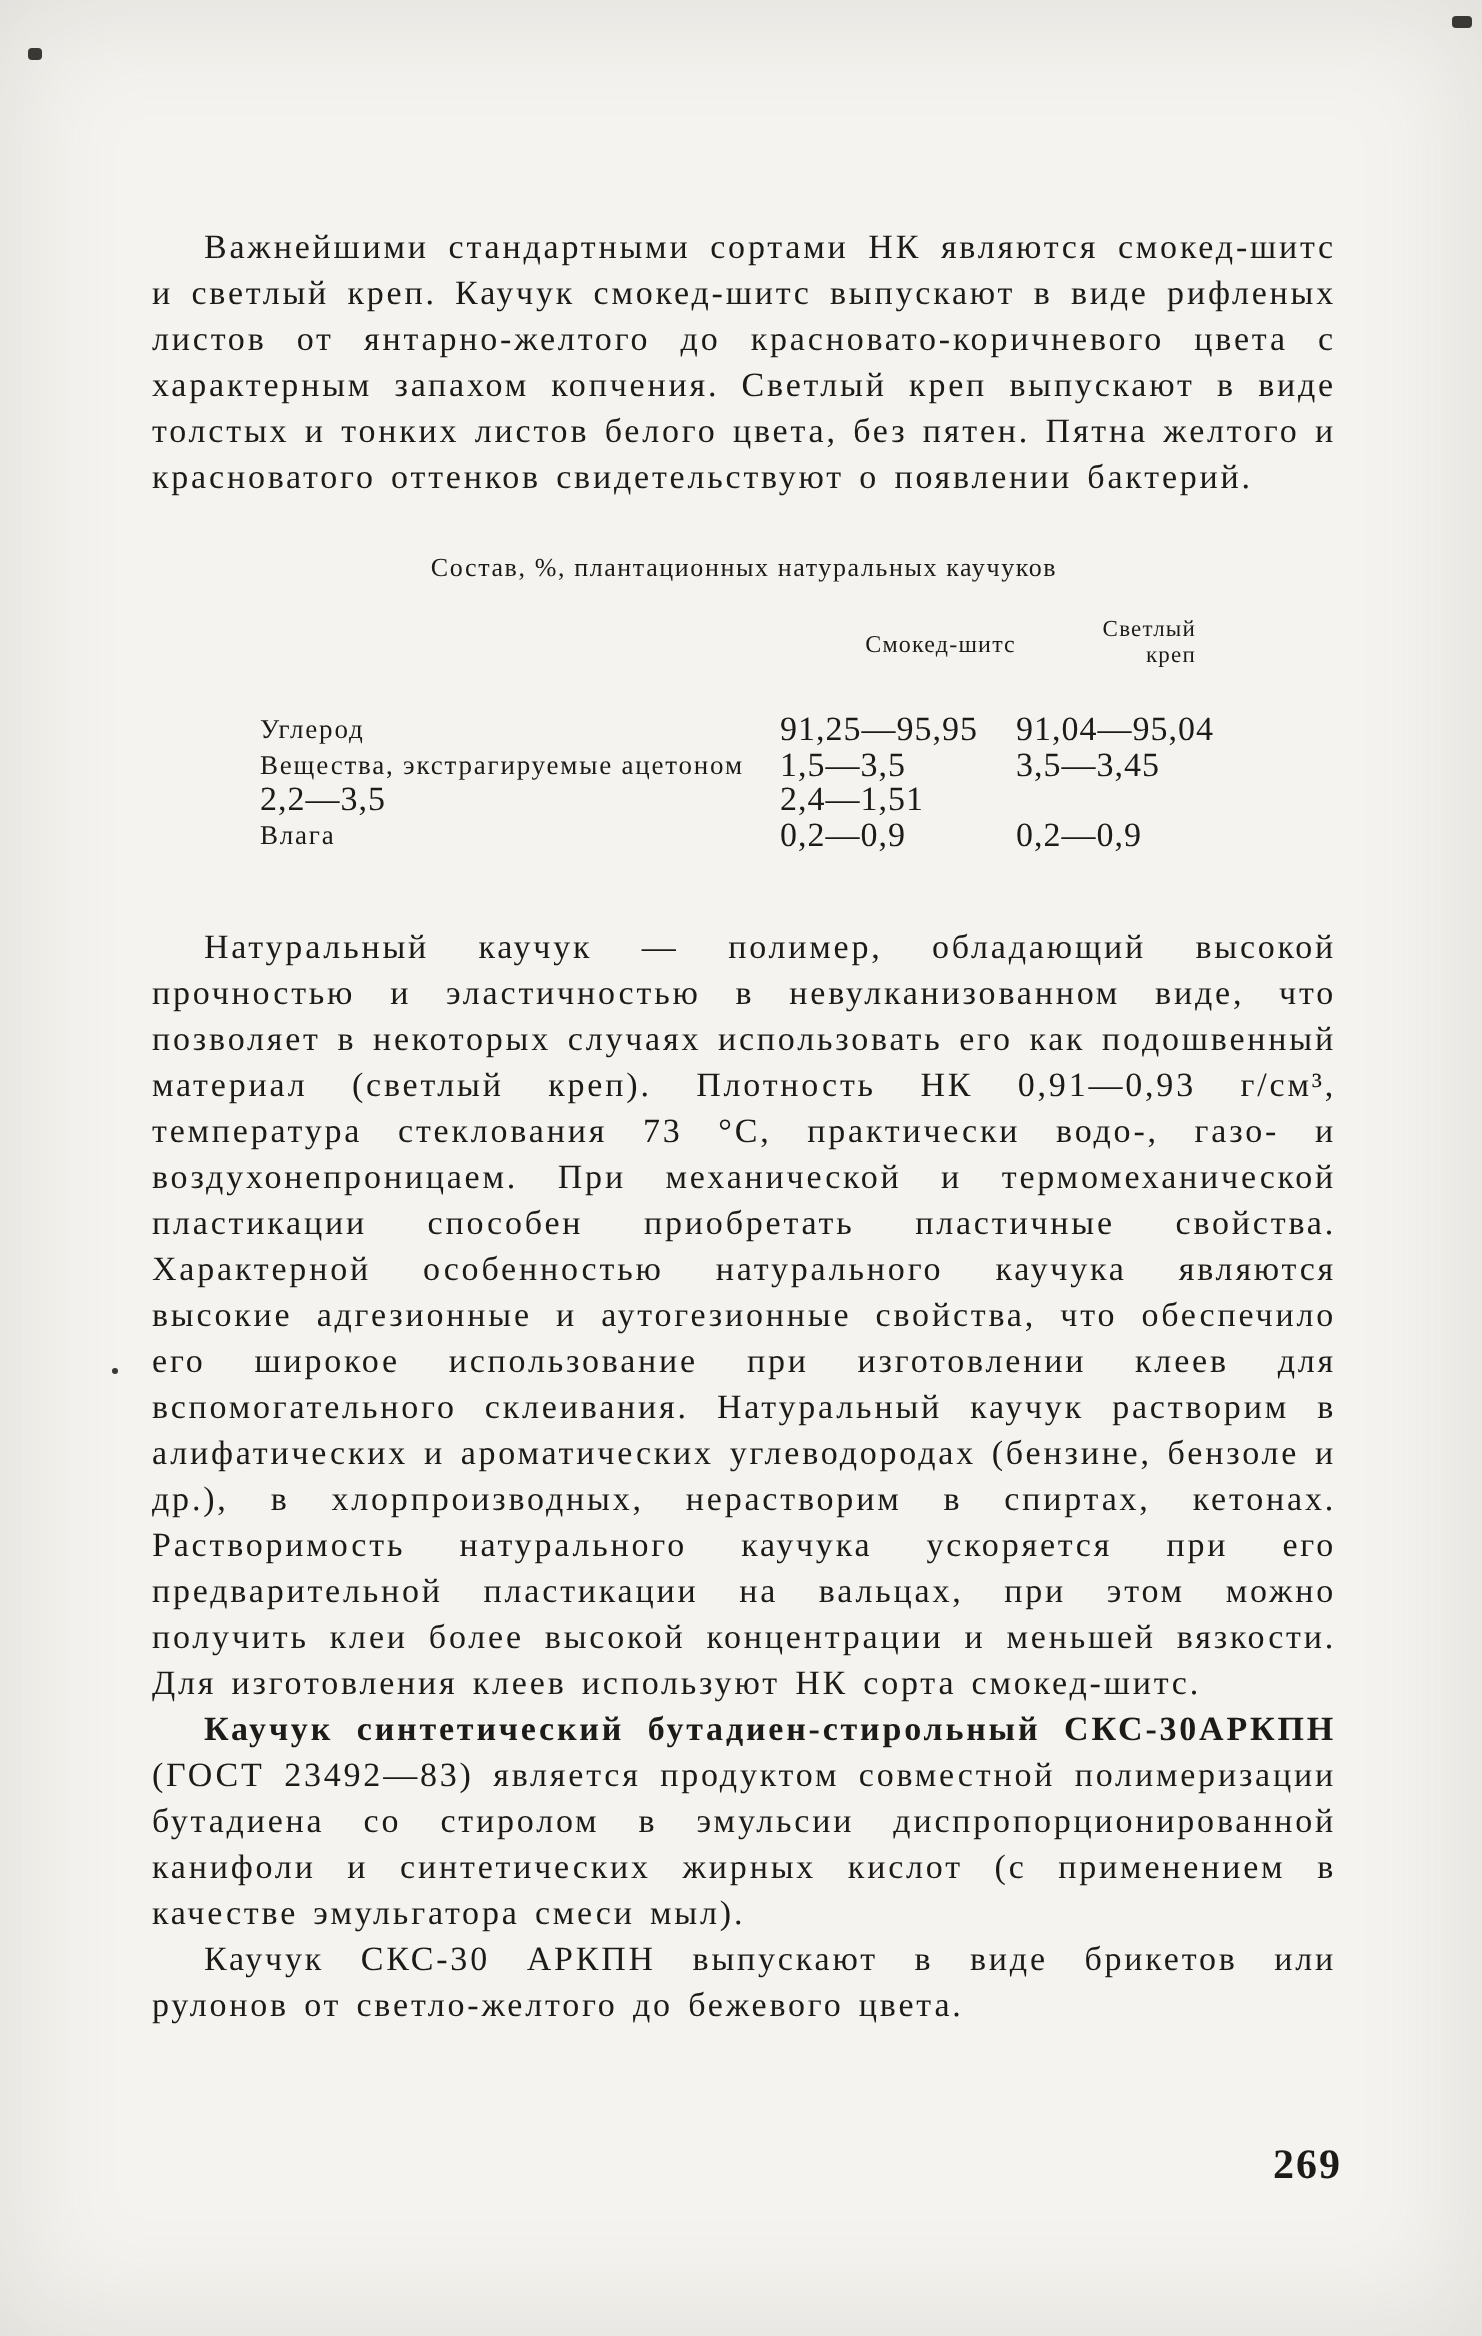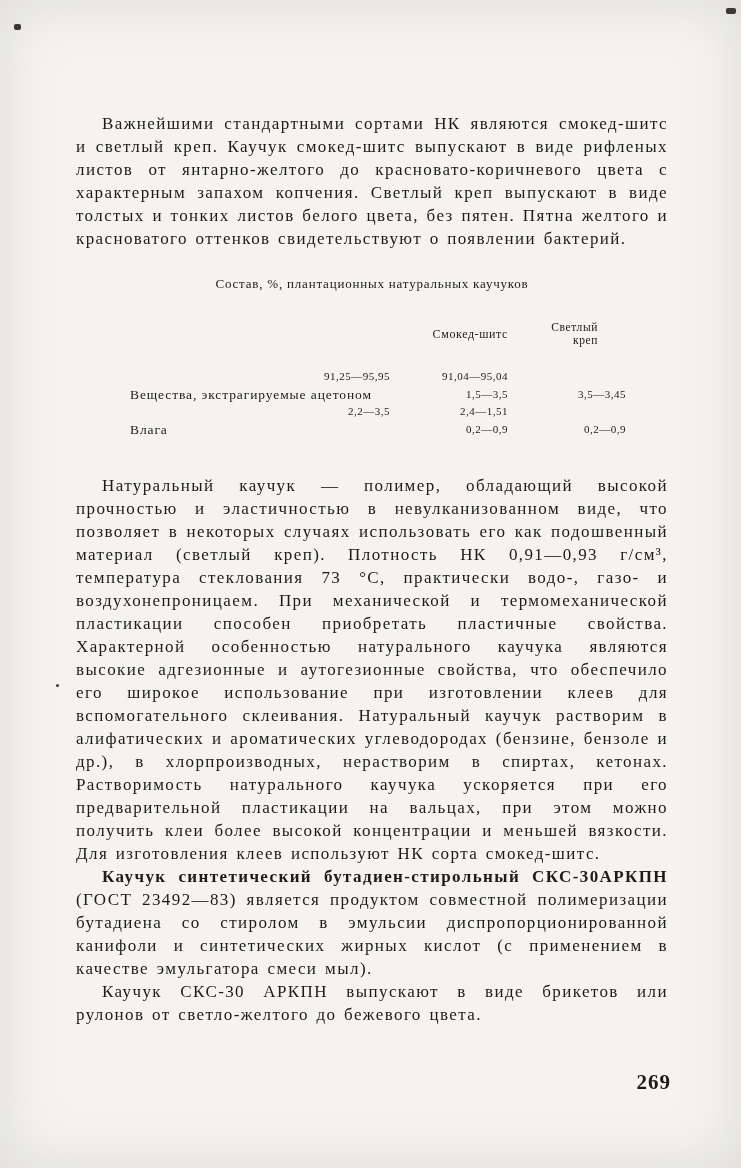--- a/index.html
+++ b/index.html
@@ -38,21 +38,21 @@
 
   
   .table-block {
     margin-top: 26px;
     margin-bottom: 36px;
   }
   .table-title {
     text-align: center;
     font-size: 13px;
     letter-spacing: 0.8px;
-    margin-bottom: 26px;
+    margin-bottom: 14px;
   }
   .t-grid {
     display: grid;
     grid-template-columns: 260px 118px 118px;
     margin-left: 54px;
   }
   .t-head { align-items: center; min-height: 32px; }
   .t-head .hcell {
     text-align: right;
     font-size: 12px;
@@ -66,24 +66,24 @@
   }
   .t-rows { margin-top: 18px; }
   .t-row { align-items: start; }
   .t-row .rlabel {
     font-size: 13.5px;
     letter-spacing: 0.9px;
     line-height: 17.5px;
     padding-right: 12px;
   }
   .t-row .rval {
-    font-size: 11px;
+    font-size: 17px;
     letter-spacing: 0.5px;
     line-height: 17.5px;
-    text-align: right;
+    text-align: left;
   }
 
   .page-number {
     position: absolute;
     top: 1070px;
     right: 70px;
     font-size: 21px;
     font-weight: bold;
     letter-spacing: 1px;
     margin-left: 40px;
@@ -106,20 +106,21 @@
       <div class="table-title">Состав, %, плантационных натуральных каучуков</div>
 
       <div class="t-grid t-head">
         <div class="hcell"></div>
         <div class="hcell">Смокед-шитс</div>
         <div class="hcell narrow">Светлый креп</div>
       </div>
 
       <div class="t-rows">
         <div class="t-grid t-row">
+          <div class="rlabel">Углерод</div>
           <div class="rval">91,25—95,95</div>
           <div class="rval">91,04—95,04</div>
         </div>
         <div class="t-grid t-row">
           <div class="rlabel">Вещества, экстрагируемые ацетоном</div>
           <div class="rval">1,5—3,5</div>
           <div class="rval">3,5—3,45</div>
         </div>
         <div class="t-grid t-row">
           <div class="rval">2,2—3,5</div>

